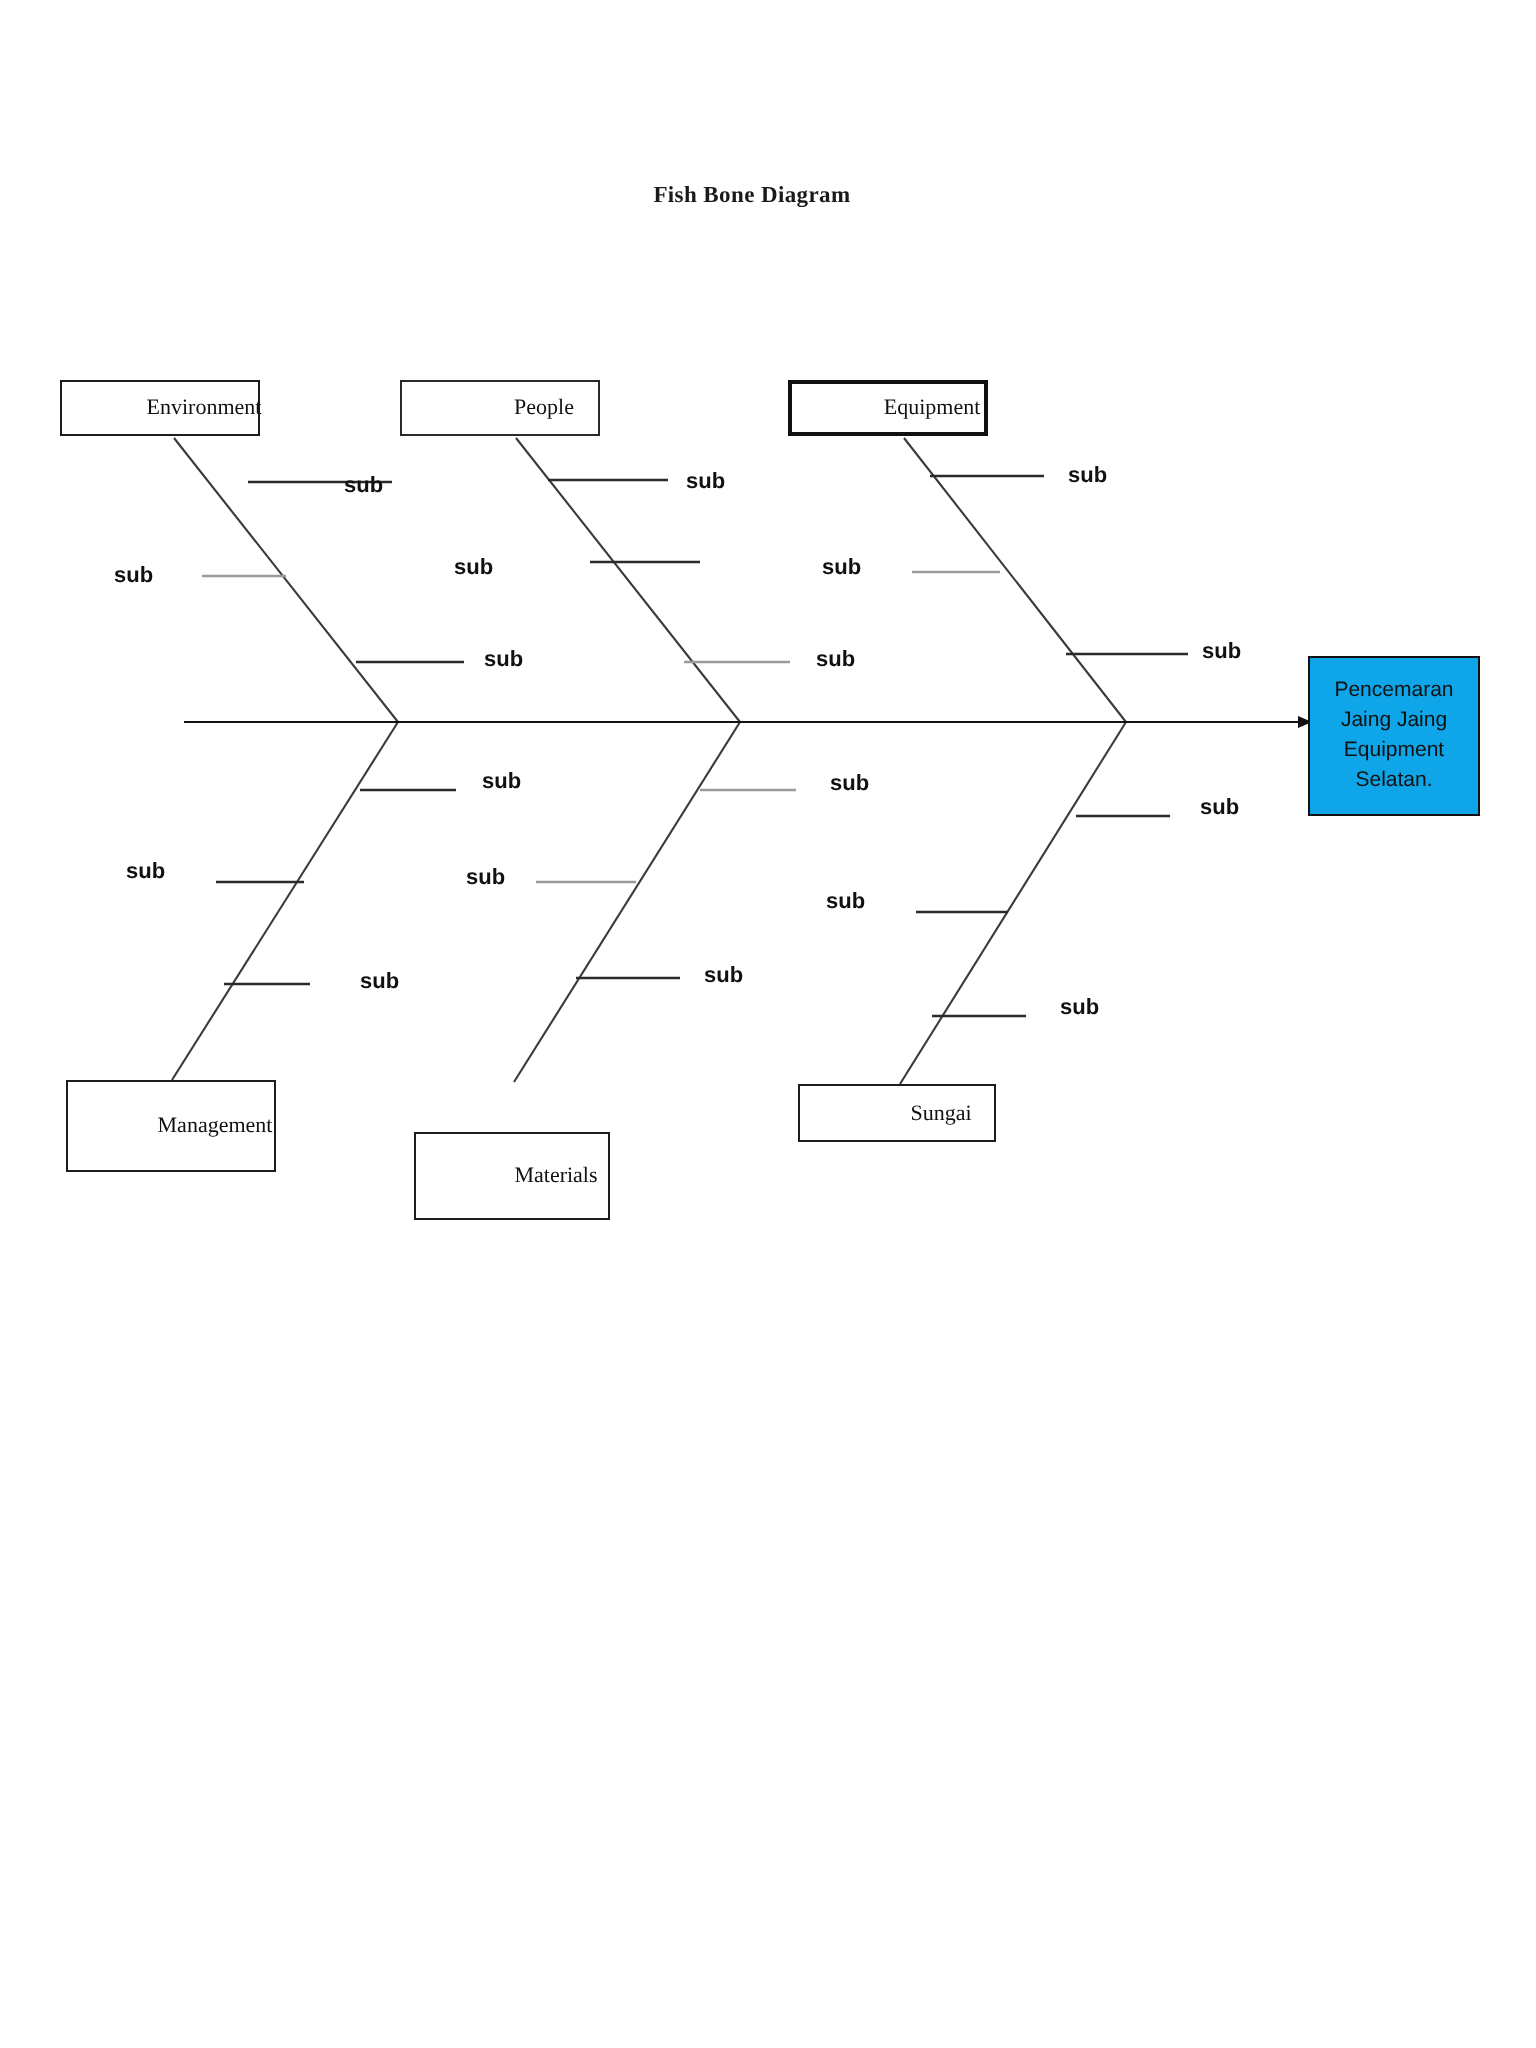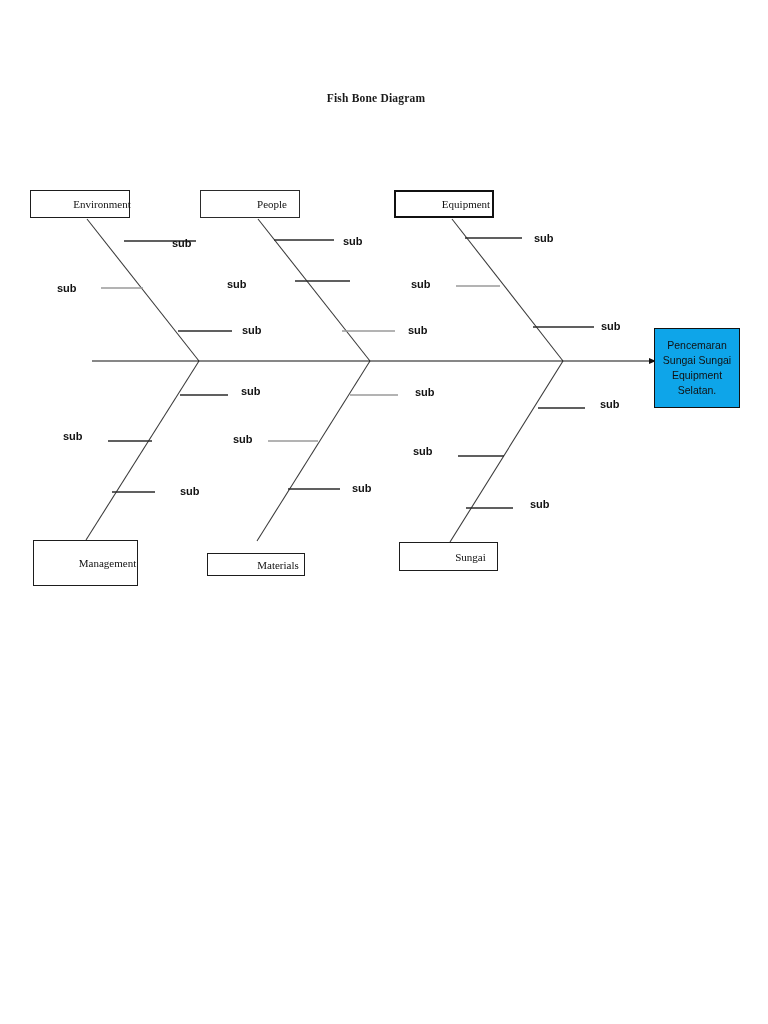--- a/index.html
+++ b/index.html
@@ -126,21 +126,21 @@
       </div>
       <div class="cat-box" style="left: 200px; top: 190px; width: 100px; height: 28px;">
         <span>People</span>
       </div>
       <div class="cat-box thick" style="left: 394px; top: 190px; width: 100px; height: 28px;">
         <span>Equipment</span>
       </div>
       <div class="cat-box medium" style="left: 33px; top: 540px; width: 105px; height: 46px;">
         <span>Management</span>
       </div>
-      <div class="cat-box medium" style="left: 207px; top: 553px; width: 98px; height: 23px; text-align: center;">
+      <div class="cat-box medium" style="left: 207px; top: 566px; width: 98px; height: 44px; text-align: center;">
         <span>Materials</span>
       </div>
       <div class="cat-box medium" style="left: 399px; top: 542px; width: 99px; height: 29px;">
         <span>Sungai</span>
       </div>
     </div>
   <div id="labels-layer">
       <div class="sub-label" style="left: 172px; top: 237px;">sub</div>
       <div class="sub-label" style="left: 57px; top: 282px;">sub</div>
       <div class="sub-label" style="left: 242px; top: 324px;">sub</div>
@@ -156,18 +156,18 @@
       <div class="sub-label" style="left: 415px; top: 386px;">sub</div>
       <div class="sub-label" style="left: 233px; top: 433px;">sub</div>
       <div class="sub-label" style="left: 352px; top: 482px;">sub</div>
       <div class="sub-label" style="left: 600px; top: 398px;">sub</div>
       <div class="sub-label" style="left: 413px; top: 445px;">sub</div>
       <div class="sub-label" style="left: 530px; top: 498px;">sub</div>
     </div>
 
   <div class="effect-box" id="effect-box" style="left: 654px; top: 328px; width: 86px; height: 80px;">
       <div>Pencemaran</div>
-      <div>Sungai Sungai</div>
+      <div>Jaing Jaing</div>
       <div>Equipment</div>
       <div>Selatan.</div>
     </div>
 
 </div>
 
 </body></html>

